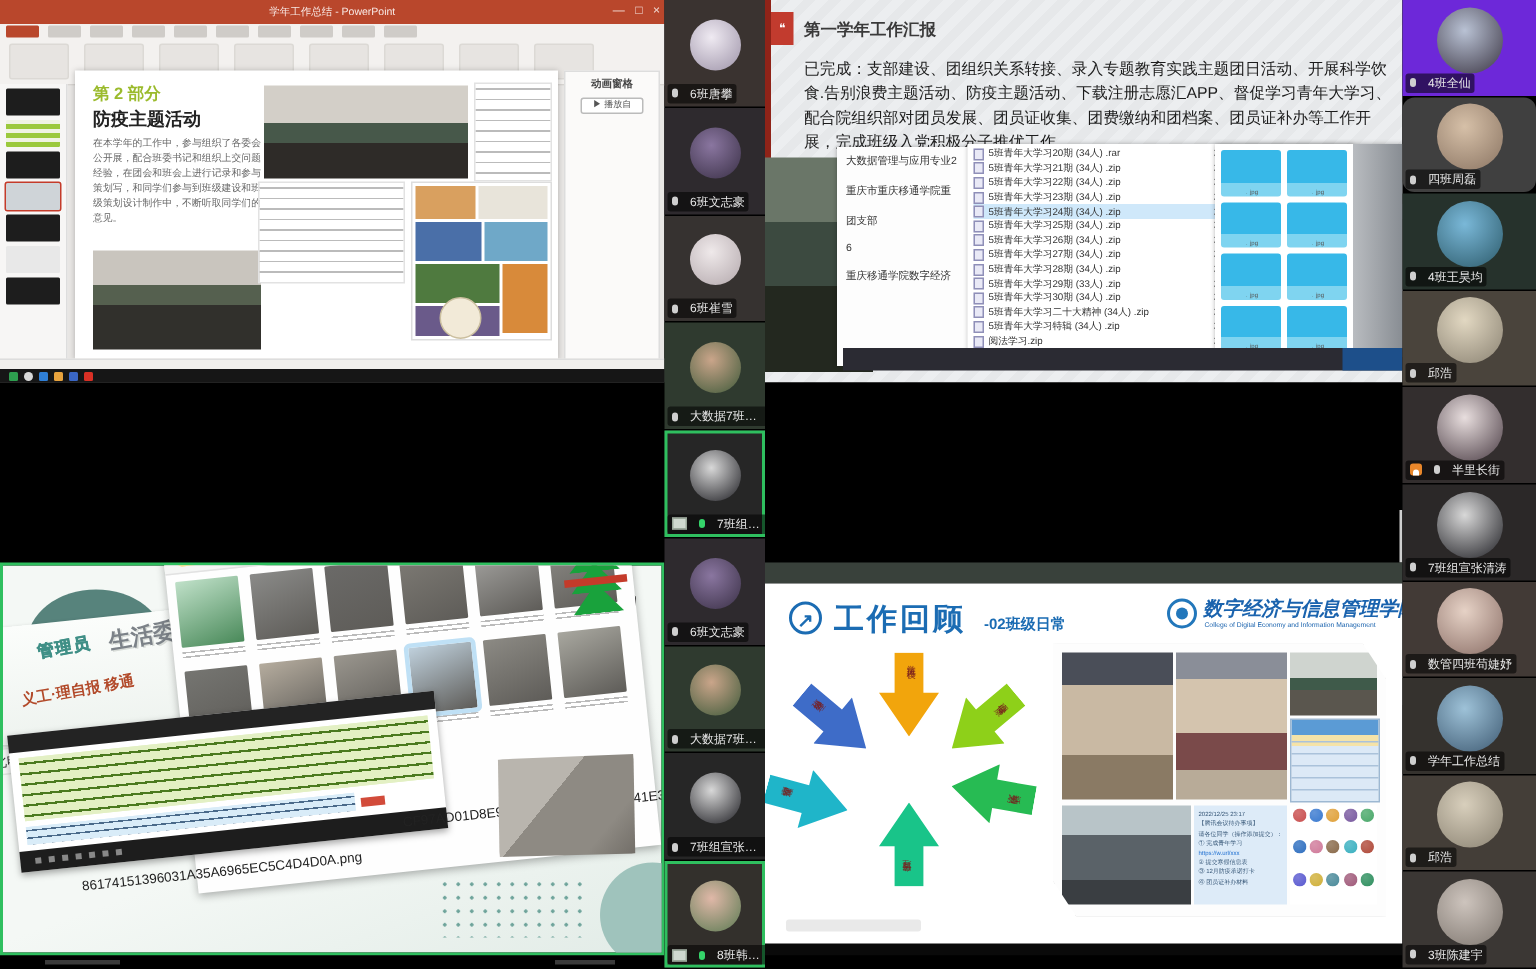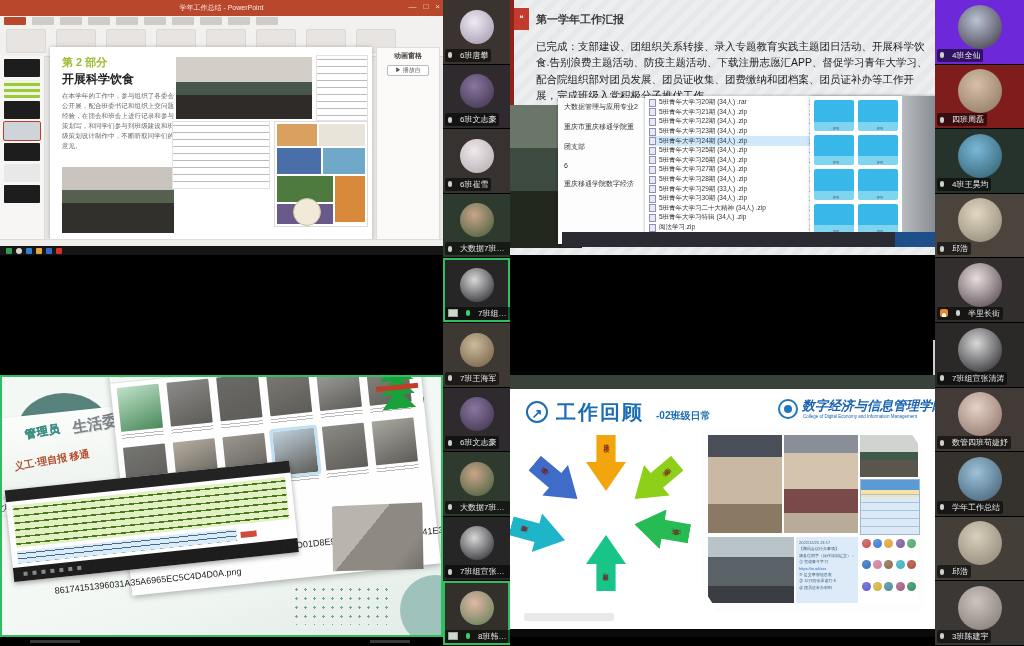--- a/index.html
+++ b/index.html
@@ -203,21 +203,21 @@
       <div class="sthumb" style="background: rgb(29, 29, 29);"></div>
       <div class="sthumb" style="background: repeating-linear-gradient(rgb(239, 243, 226) 0px, rgb(239, 243, 226) 3px, rgb(155, 201, 60) 3px, rgb(155, 201, 60) 6px) rgb(239, 243, 226);"></div>
       <div class="sthumb" style="background: rgb(29, 29, 29);"></div>
       <div class="sthumb" style="background: rgb(207, 212, 216); outline: rgb(196, 59, 42) solid 1px;"></div>
       <div class="sthumb" style="background: rgb(29, 29, 29);"></div>
       <div class="sthumb" style="background: rgb(232, 232, 232);"></div>
       <div class="sthumb" style="background: rgb(29, 29, 29);"></div>
     </div>
   <div class="ppt-canvas">
     <div class="ppt-part">第 2 部分</div>
-    <div class="ppt-h1">开展科学饮食</div>
+    <div class="ppt-h1">防疫主题活动</div>
     <div class="ppt-body">在本学年的工作中，参与组织了各委会公开展，配合班委书记和组织上交问题经验，在团会和班会上进行记录和参与策划写，和同学们参与到班级建设和班级策划设计制作中，不断听取同学们的意见。</div>
 
     <div class="ph" style="left:12px;top:120px;width:112px;height:66px;
          background:linear-gradient(180deg,#c9c5be 0 35%,#55604f 35% 55%,#31302c 55% 100%);"></div>
     <div class="ph" style="left:126px;top:10px;width:136px;height:62px;
          background:linear-gradient(180deg,#d3cfc8 0 40%,#47584a 40% 62%,#2e2b28 62% 100%);"></div>
     <div class="ph txtlines" style="left:122px;top:74px;width:96px;height:66px;border:1px solid #e2e2e2;"></div>
     <div class="ph txtlines" style="left:266px;top:8px;width:50px;height:64px;border:1px solid #e2e2e2;"></div>
     <div class="ph" style="left:224px;top:74px;width:92px;height:104px;background:#fff;border:1px solid #ddd;">
       <div class="abs" style="left:2px;top:2px;width:40px;height:22px;background:#d9a05f;"></div>
@@ -573,27 +573,20 @@
       </div>
     </div>
     <div class="tile sharing" style="background: rgb(38, 38, 38);">
       <div class="avatar" style="background: radial-gradient(circle at 42% 35%, rgb(216, 216, 216), rgb(29, 29, 34));"></div>
       <div class="nlabel">
         <i class="tvico"></i>
         <i class="mic green"></i>
         <span class="nm">7班组宣张清涛的屏幕共享</span>
       </div>
     </div>
-    <div class="tile" style="background: rgb(62, 56, 50);">
-      <div class="avatar" style="background: radial-gradient(circle at 42% 35%, rgb(205, 187, 154), rgb(107, 90, 68));"></div>
-      <div class="nlabel">
-        <i class="mic"></i>
-        <span class="nm">7班王海军</span>
-      </div>
-    </div>
     <div class="tile" style="background: rgb(46, 42, 46);">
       <div class="avatar" style="background: radial-gradient(circle at 42% 35%, rgb(138, 118, 160), rgb(58, 48, 70));"></div>
       <div class="nlabel">
         <i class="mic"></i>
         <span class="nm">6班文志豪</span>
       </div>
     </div>
     <div class="tile" style="background: rgb(47, 58, 47);">
       <div class="avatar" style="background: radial-gradient(circle at 42% 35%, rgb(202, 165, 138), rgb(63, 90, 58));"></div>
       <div class="nlabel">
@@ -618,21 +611,21 @@
     </div>
   </div>
 <div id="right-col" class="pcol">
     <div class="tile" style="background: #6d28d9;">
       <div class="avatar" style="background: radial-gradient(circle at 42% 35%, rgb(185, 194, 212), rgb(58, 52, 66));"></div>
       <div class="nlabel">
         <i class="mic"></i>
         <span class="nm">4班全仙</span>
       </div>
     </div>
-    <div class="tile" style="background: #7f1d1d;">
+    <div class="tile" style="background: #404040; border-radius: 8px;">
       <div class="avatar" style="background: radial-gradient(circle at 42% 35%, rgb(214, 192, 168), rgb(138, 116, 98));"></div>
       <div class="nlabel">
         <i class="mic"></i>
         <span class="nm">四班周磊</span>
       </div>
     </div>
     <div class="tile" style="background: rgb(38, 50, 44);">
       <div class="avatar" style="background: radial-gradient(circle at 42% 35%, rgb(122, 184, 216), rgb(44, 90, 106));"></div>
       <div class="nlabel">
         <i class="mic"></i>

